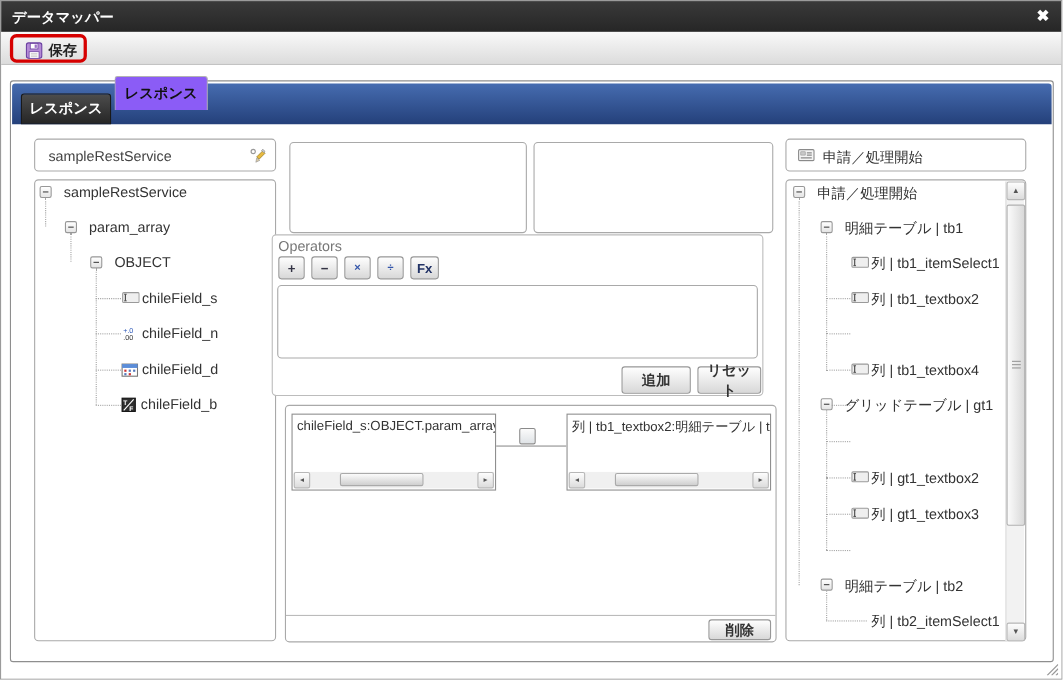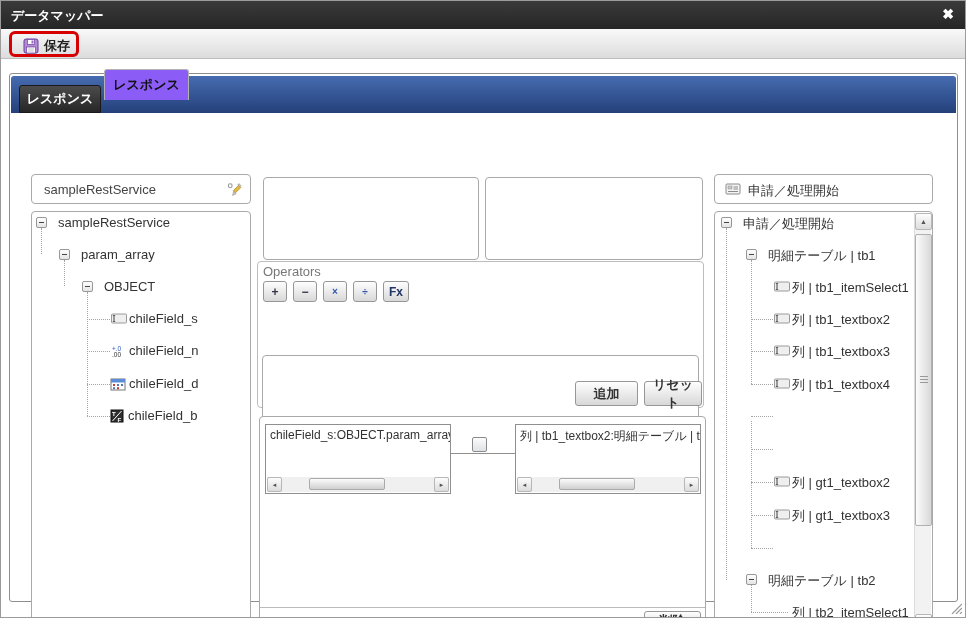--- a/index.html
+++ b/index.html
@@ -14,21 +14,21 @@
   .toolbar{position:absolute;left:0;top:28px;width:100%;height:30px;background:linear-gradient(#f9f9f9,#dcdcdc);border-bottom:1px solid #bdbdbd;}
   .save-highlight{position:absolute;left:8px;top:2px;width:70px;height:26px;border:3px solid #d60000;border-radius:6px;}
   .save-btn{position:absolute;left:5px;top:2px;display:flex;align-items:center;gap:5px;font-size:13px;font-weight:bold;color:#222;cursor:pointer;background:none;border:none;font-family:inherit;}
   
   .panel{position:absolute;left:8px;top:72px;width:949px;height:529px;border:1px solid #8e8e8e;border-radius:3px;background:#fff;}
   .tabbar{position:absolute;left:10px;top:75px;width:945px;height:37px;background:linear-gradient(#466cb0,#24407a);border-radius:3px 3px 0 0;}
   .tab{position:absolute;display:flex;align-items:center;justify-content:center;font-size:13px;font-weight:bold;cursor:pointer;border-radius:3px 3px 0 0;}
   .tab-request{left:18px;top:84px;width:82px;height:28px;background:linear-gradient(#4c4c4c,#262626);border:1px solid #191919;color:#fff;z-index:3;}
   .tab-response{left:103px;top:68px;width:85px;height:31px;background:#8b5cf6;border:1px solid #b3b3b3;border-bottom:none;color:#111;z-index:4;}
   
-  .rbox{position:absolute;border:1px solid #a9a9a9;border-radius:4px;background:#fff;margin-top:48px;}
+  .rbox{position:absolute;border:1px solid #a9a9a9;border-radius:4px;background:#fff;}
   .sqbox{position:absolute;border:1px solid #8f8f8f;background:#fff;}
   
   .btn{display:flex;align-items:center;justify-content:center;background:linear-gradient(#fefefe,#d8d8d8);
     border:1px solid #979797;border-radius:3px;font-family:inherit;font-size:13px;font-weight:bold;color:#333;cursor:pointer;position:absolute;}
   .opbtn{position:static;width:24px;height:21px;font-size:12px;margin-right:6px;color:#334;}
   
   .trow{position:absolute;height:22px;width:100%;cursor:pointer;}
   .tlabel{position:absolute;top:3px;font-size:13px;color:#333;white-space:nowrap;}
   .minus{position:absolute;top:5px;width:11px;height:11px;border:1px solid #979797;border-radius:2px;background:linear-gradient(#ffffff,#e4e4e4);cursor:pointer;}
   .minus::after{content:"";position:absolute;left:2px;right:2px;top:4px;border-top:1px solid #444;}
@@ -179,21 +179,21 @@
       <svg class="ticon" style="left:78px;" width="14" height="14">
           <use href="#i-bool"></use>
         </svg>
       <span class="tlabel" style="left:96px;">chileField_b</span>
     </div>
   </div>
 
   <div class="rbox" style="left:262px;top:128px;width:216px;height:83px;"></div>
   <div class="rbox" style="left:484px;top:128px;width:218px;height:83px;"></div>
 
-  <div class="rbox" style="left:256px;top:212px;width:447px;height:147px;border-color:#bcbcbc;">
+  <div class="rbox" style="left:246px;top:212px;width:447px;height:147px;border-color:#bcbcbc;">
     <span class="label13" style="left:5px;top:2px;">Operators</span>
     <div style="position:absolute;left:5px;top:19px;display:flex;">
       <button class="btn opbtn">+</button>
       <button class="btn opbtn">−</button>
       <button class="btn opbtn" style="font-size:10px;color:#3355aa;">×</button>
       <button class="btn opbtn" style="font-size:10px;color:#3355aa;">÷</button>
       <button class="btn opbtn" style="width:26px;color:#223366;">Fx</button>
     </div>
     <div class="rbox" style="left:4px;top:45px;width:437px;height:67px;"></div>
     <button class="btn" style="left:317px;top:119px;width:63px;height:25px;">追加</button>
@@ -263,31 +263,29 @@
           <use href="#i-textfield"></use>
         </svg>
       <span class="tlabel" style="left:77px;">列 | tb1_itemSelect1</span>
     </div>
     <div class="trow" style="top:96px;">
       <svg class="ticon" style="left:58px;" width="17" height="13">
           <use href="#i-textfield"></use>
         </svg>
       <span class="tlabel" style="left:77px;">列 | tb1_textbox2</span>
     </div>
-    <div class="trow" style="top:128px;">
-      <svg class="ticon" style="left:58px;" width="17" height="13">
-          <use href="#i-textfield"></use>
-        </svg>
-      <span class="tlabel" style="left:77px;">列 | tb1_textbox3</span>
-    </div>
     <div class="trow" style="top:161px;">
       <svg class="ticon" style="left:58px;" width="17" height="13">
           <use href="#i-textfield"></use>
         </svg>
       <span class="tlabel" style="left:77px;">列 | tb1_textbox4</span>
+    </div>
+    <div class="trow" style="top:193px;">
+      <span class="minus" style="left:31px;"></span>
+      <span class="tlabel" style="left:53px;">グリッドテーブル | gt1</span>
     </div>
     <div class="trow" style="top:259px;">
       <svg class="ticon" style="left:58px;" width="17" height="13">
           <use href="#i-textfield"></use>
         </svg>
       <span class="tlabel" style="left:77px;">列 | gt1_textbox2</span>
     </div>
     <div class="trow" style="top:292px;">
       <svg class="ticon" style="left:58px;" width="17" height="13">
           <use href="#i-textfield"></use>

